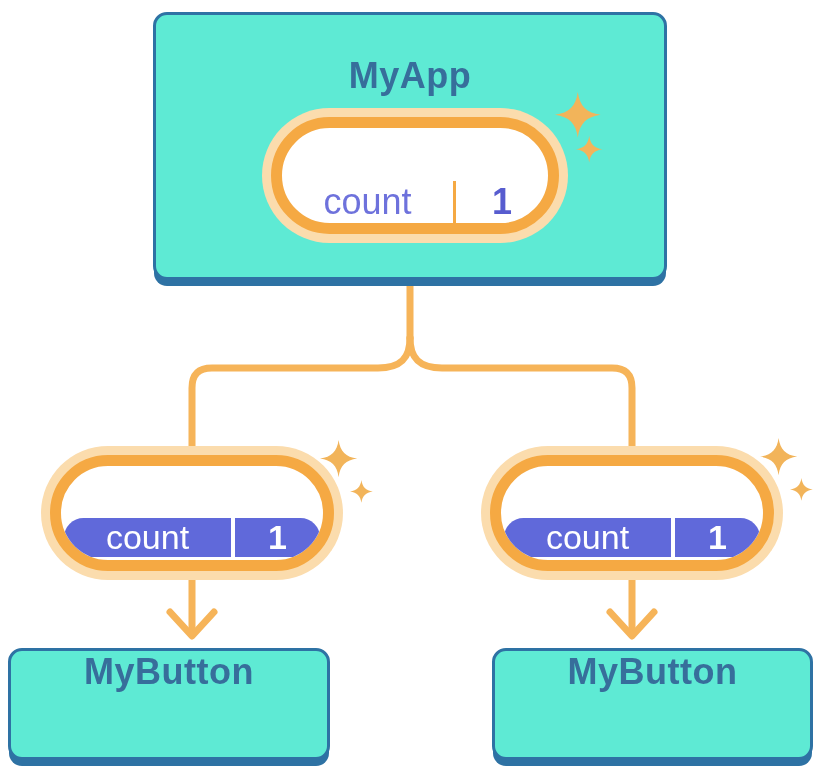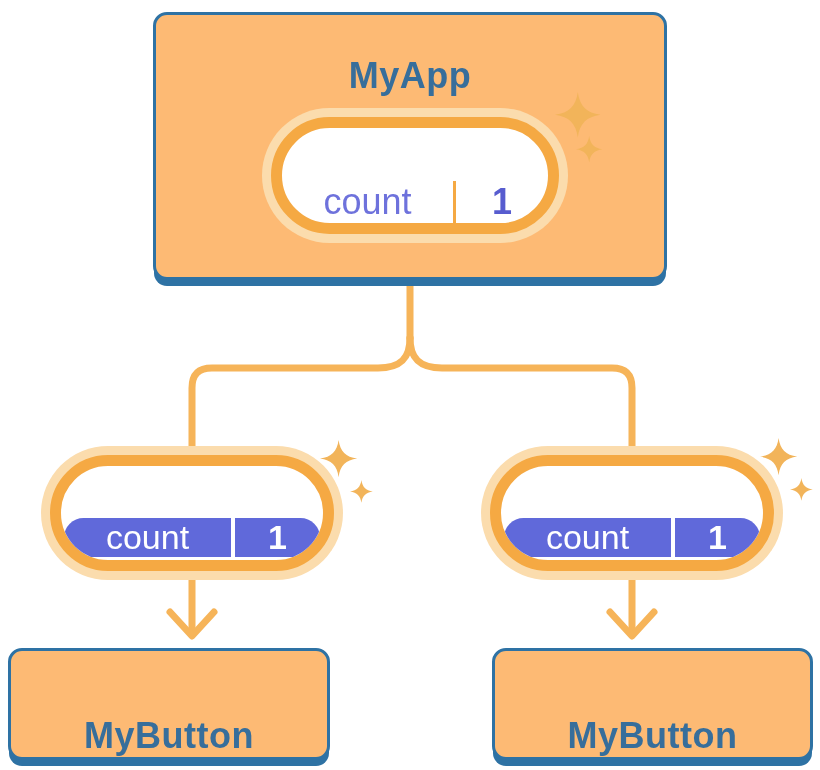--- a/index.html
+++ b/index.html
@@ -16,26 +16,26 @@
   html,body{margin:0;padding:0;background:#fff;}
   .stage{
     position:relative;width:820px;height:770px;background:#fff;overflow:hidden;
     font-family:"Liberation Sans",sans-serif;
   }
   
   .connector{position:absolute;left:0;top:0;z-index:1;}
   .connector path{fill:none;stroke:var(--orange-line);stroke-width:7;stroke-linecap:round;stroke-linejoin:round;}
   
   .card{
-    position:absolute;z-index:2;box-sizing:border-box;background:#fdba74;
+    position:absolute;z-index:2;box-sizing:border-box;background:#5eead4;
     border:3px solid var(--blue);border-radius:14px;
     box-shadow:0 7px 0 -1px var(--blue);
   }
   .card.root{left:153px;top:12px;width:514px;height:268px;}
-  .card.leaf{display:flex;align-items:flex-end;justify-content:center;}
+  .card.leaf{display:flex;align-items:flex-start;justify-content:center;}
   .card.leaf-left{left:8px;top:648px;width:322px;height:112px;}
   .card.leaf-right{left:492px;top:648px;width:321px;height:112px;}
   .card-title{
     color:var(--blue-text);font-size:36px;font-weight:600;letter-spacing:.5px;
   }
   .root-title{position:absolute;top:40px;left:0;width:100%;text-align:center;}
   
   .pill{
     position:absolute;z-index:2;box-sizing:border-box;border-radius:999px;
     background:var(--halo);padding:9px;

